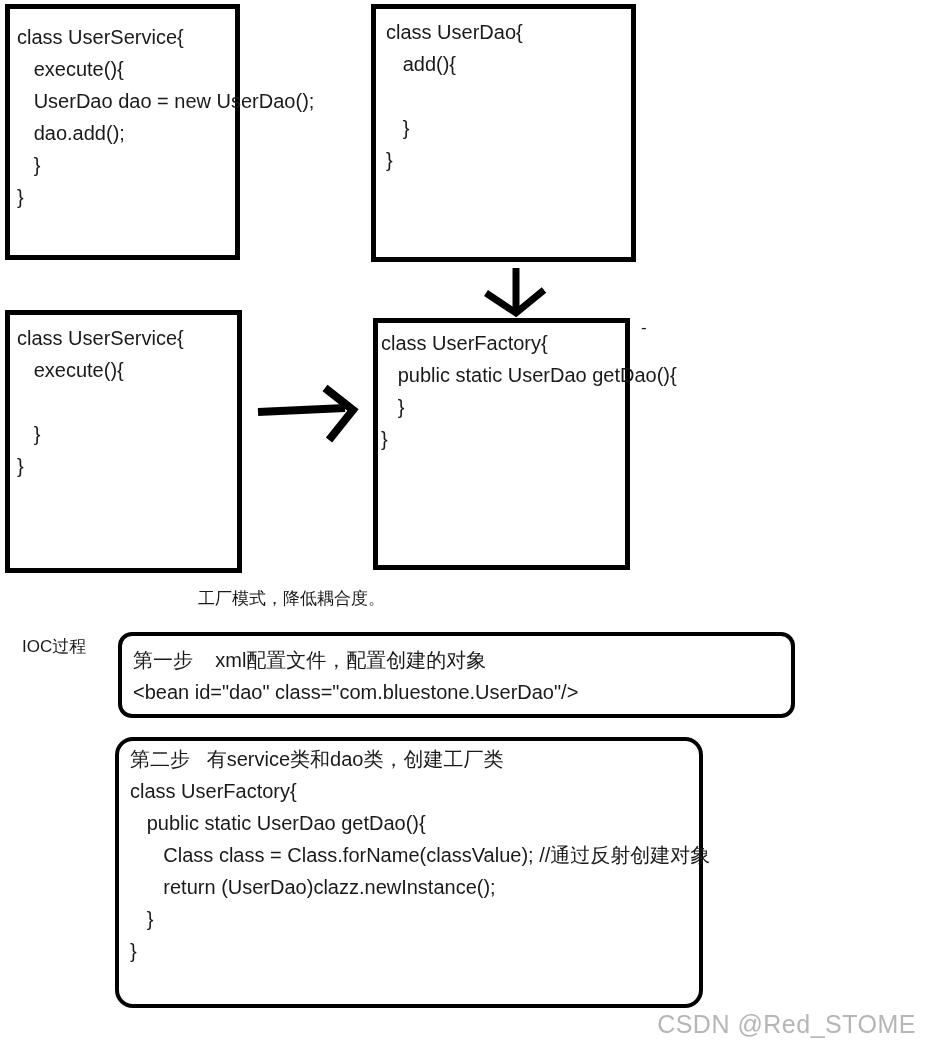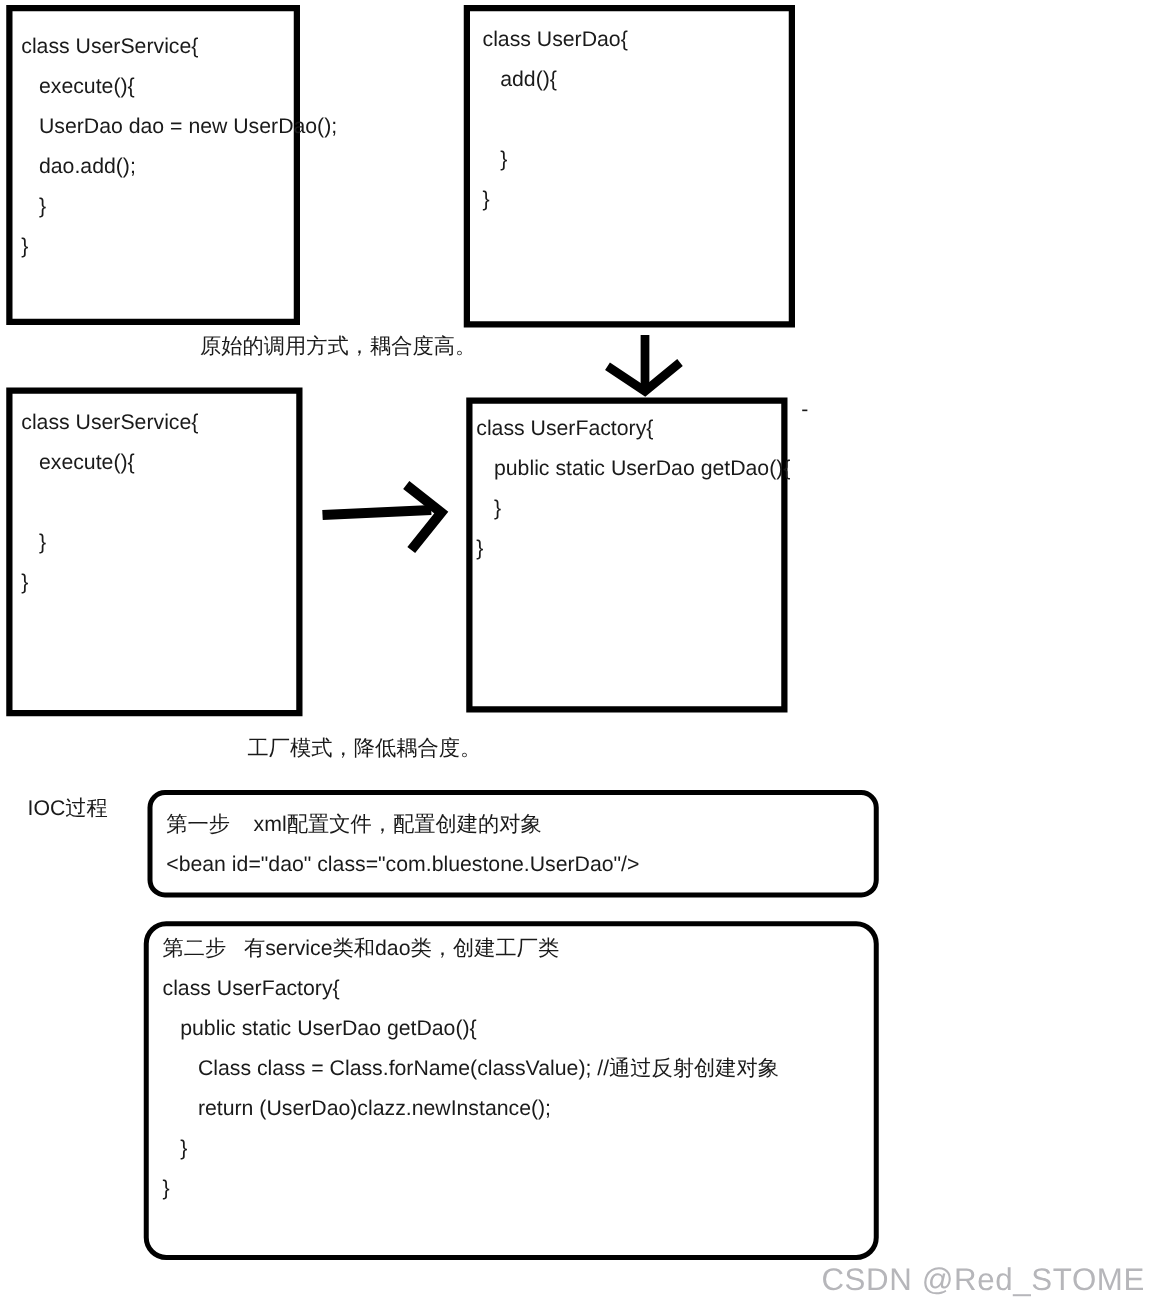--- a/index.html
+++ b/index.html
@@ -18,21 +18,21 @@
     border: 5px solid #000000;
     background: #ffffff;
   }
   .round-box {
     position: absolute;
     border: 4px solid #000000;
     background: #ffffff;
   }
   .code-line {
     white-space: pre;
-    font-size: 17px;
+    font-size: 20px;
     line-height: 32px;
     min-height: 32px;
     overflow: visible;
   }
   .caption {
     position: absolute;
     font-size: 17px;
     line-height: 20px;
     white-space: pre;
   }
@@ -52,21 +52,21 @@
     left: 641px;
     top: 318px;
     font-size: 17px;
     line-height: 20px;
   }
   
   #box-userservice-full { left: 5px; top: 4px; width: 235px; height: 256px; padding: 12px 0 0 7px; }
   #box-userdao          { left: 371px; top: 4px; width: 265px; height: 258px; padding: 7px 0 12px 10px; }
   #box-userservice-empty{ left: 5px; top: 310px; width: 237px; height: 263px; padding: 7px 0 0 7px; }
   #box-userfactory      { left: 373px; top: 318px; width: 257px; height: 252px; padding: 4px 0 0 3px; }
-  #round-step1 { left: 118px; top: 632px; width: 585px; height: 86px; border-radius: 14px; padding: 8px 0 0 11px; }
+  #round-step1 { left: 118px; top: 632px; width: 677px; height: 86px; border-radius: 14px; padding: 8px 0 0 11px; }
   #round-step2 { left: 115px; top: 737px; width: 588px; height: 271px; border-radius: 18px; padding: 2px 0 10px 11px; }
   #caption-original { left: 160px; top: 267px; }
   #caption-factory  { left: 198px; top: 589px; }
   #ioc-label        { left: 22px;  top: 637px; }
 </style>
 </head>
 <body>
 
 <div id="canvas">
 
@@ -80,21 +80,20 @@
   </div>
 
   <div class="code-box" id="box-userdao">
     <div class="code-line">class UserDao{</div>
     <div class="code-line">   add(){</div>
     <div class="code-line"></div>
     <div class="code-line">   }</div>
     <div class="code-line">}</div>
   </div>
 
-  <div class="caption" id="caption-original">原始的调用方式，耦合度高。</div>
 
   <svg class="arrow-svg" style="left:475px; top:262px;" width="82" height="58" viewBox="0 0 82 58">
     <path d="M41,6 L41,48" stroke="#000000" stroke-width="7" fill="none"></path>
     <path d="M11,31 L41,51 L69,28" stroke="#000000" stroke-width="7" fill="none" stroke-linejoin="miter"></path>
   </svg>
 
   <div class="code-box" id="box-userservice-empty">
     <div class="code-line">class UserService{</div>
     <div class="code-line">   execute(){</div>
     <div class="code-line"></div>

